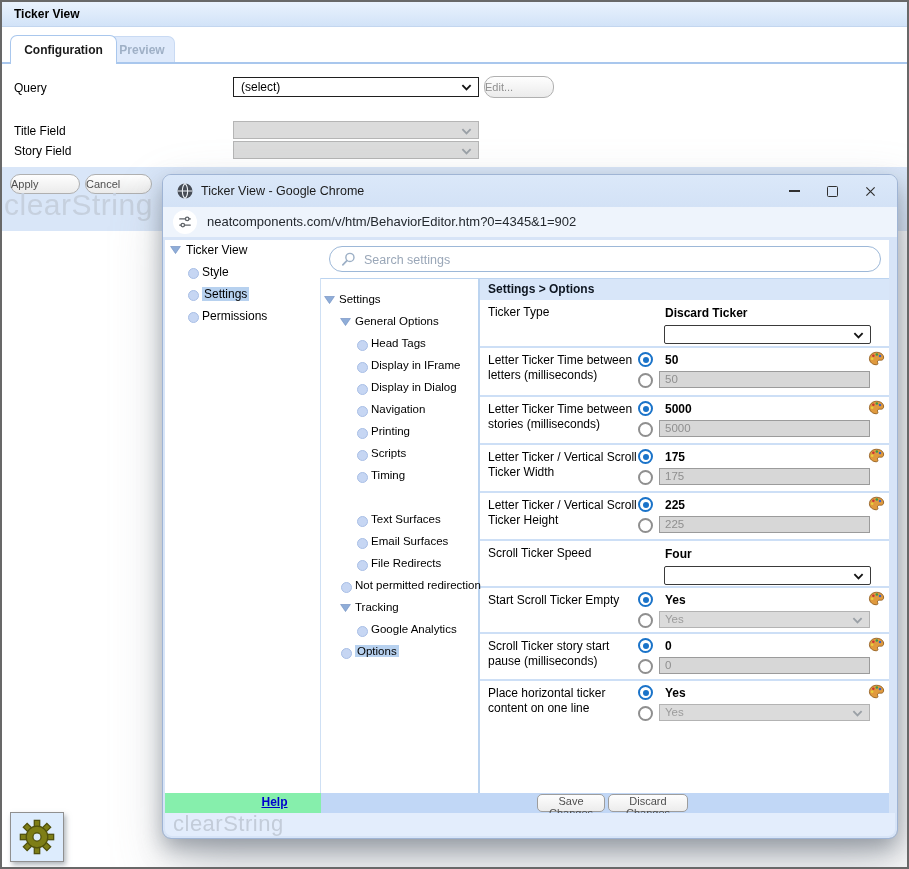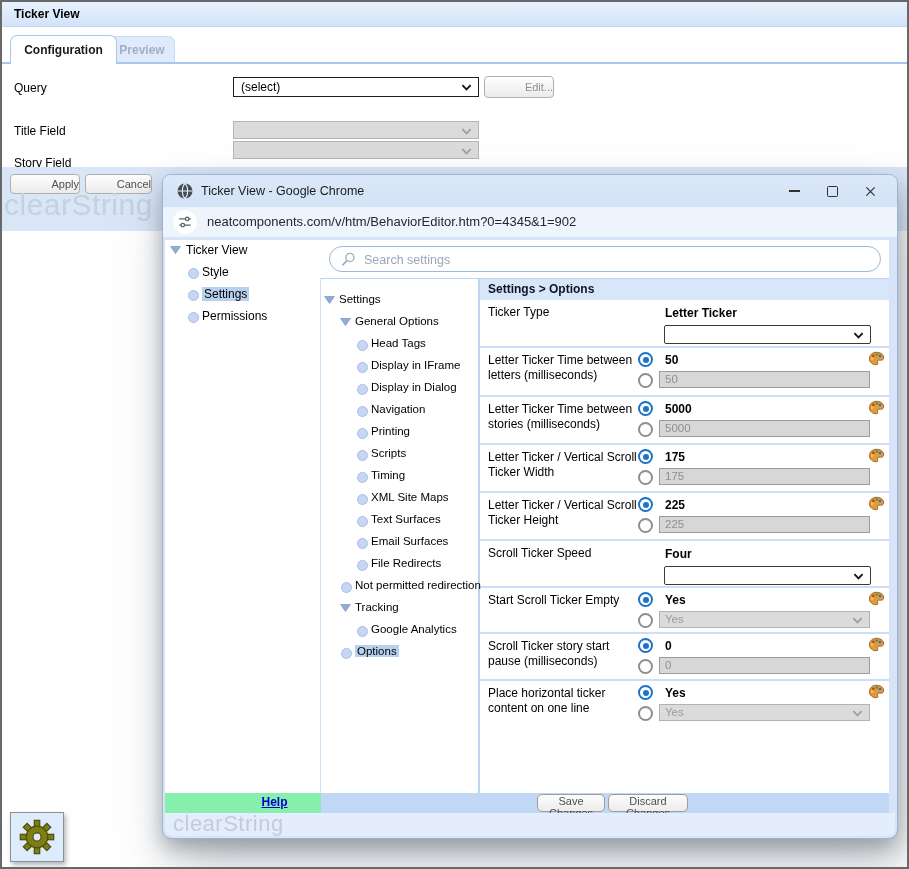--- a/index.html
+++ b/index.html
@@ -10,29 +10,29 @@
   
   #p-titlebar{left:0;top:0;width:100%;height:25px;background:linear-gradient(#e9f2fd,#d2e3f8);
     border-bottom:1px solid #c3d6ef;line-height:25px;padding-left:12px;font-weight:bold;box-sizing:border-box;}
   #tabline{left:0;top:60px;width:100%;height:2px;background:#a9c7ed;}
   .tab{text-align:center;font-weight:bold;border-radius:7px 7px 0 0;box-sizing:border-box;}
   #tab-config{left:8px;top:33px;width:107px;height:29px;background:#fff;border:1px solid #a9c7ed;border-bottom:none;z-index:2;line-height:29px;color:#1a1a1a;}
   #tab-preview{left:107px;top:34px;width:66px;height:26px;background:#dfeafb;border:1px solid #c9daf3;border-bottom:none;line-height:26px;color:#9fb0c6;z-index:1;}
   .flabel{color:#000;}
   #query-label{left:12px;top:79px;}
   #titlefield-label{left:12px;top:122px;}
-  #storyfield-label{left:12px;top:142px;margin-top:12px;}
+  #storyfield-label{left:12px;top:142px;}
   .dd{box-sizing:border-box;background:#fff;border:1px solid #1f1f1f;padding-left:7px;}
   #query-select{left:231px;top:75px;width:246px;height:20px;line-height:18px;}
   .dd-dis{box-sizing:border-box;background:#dbdbdb;border:1px solid #b5b5b5;}
   #tf-select{left:231px;top:119px;width:246px;height:18px;}
   #sf-select{left:231px;top:139px;width:246px;height:18px;}
   .chev{position:absolute;right:6px;top:6px;line-height:0;}
-  .btn{box-sizing:border-box;border:1px solid #b0b0b0;border-radius:4px;background:linear-gradient(#fefefe,#ebebeb);
-    font-family:"Liberation Sans",sans-serif;font-size:11px;color:#4f4f4f;text-align:right;padding:0;}
+  .btn{box-sizing:border-box;border:1px solid #b0b0b0;border-radius:10px;background:linear-gradient(#fefefe,#ebebeb);
+    font-family:"Liberation Sans",sans-serif;font-size:11px;color:#4f4f4f;text-align:left;padding:0;}
   #edit-btn{left:482px;top:74px;width:70px;height:22px;color:#909090;}
   #blueband{left:0;top:165px;width:100%;height:64px;background:#d9e6f8;}
   #apply-btn{left:8px;top:172px;width:70px;height:20px;}
   #cancel-btn{left:83px;top:172px;width:67px;height:20px;}
   #wm-top{left:2px;top:186px;font-size:30px;color:#c6d0de;letter-spacing:.5px;}
   #gear-btn{left:8px;top:810px;width:52px;height:48px;background:#ddecfd;border:1px solid #909090;
     box-shadow:2px 3px 5px rgba(110,120,132,.55);display:flex;align-items:center;justify-content:center;z-index:6;}
 
   
   #chrome{left:161px;top:173px;width:734px;height:663px;background:#d7e4f7;border-radius:8px;
@@ -274,24 +274,20 @@
         <span class="tlabel">Printing</span>
       </div>
       <div class="mtrow L2" style="top:166px;">
         <span class="bul"></span>
         <span class="tlabel">Scripts</span>
       </div>
       <div class="mtrow L2" style="top:188px;">
         <span class="bul"></span>
         <span class="tlabel">Timing</span>
       </div>
-      <div class="mtrow L2" style="top:210px;">
-        <span class="bul"></span>
-        <span class="tlabel">XML Site Maps</span>
-      </div>
       <div class="mtrow L2" style="top:232px;">
         <span class="bul"></span>
         <span class="tlabel">Text Surfaces</span>
       </div>
       <div class="mtrow L2" style="top:254px;">
         <span class="bul"></span>
         <span class="tlabel">Email Surfaces</span>
       </div>
       <div class="mtrow L2" style="top:276px;">
         <span class="bul"></span>
@@ -314,21 +310,21 @@
       <div class="mtrow L1b" style="top:364px;">
         <span class="bul"></span>
         <span class="tlabel sel">Options</span>
       </div>
     </div>
 
     <div class="abs" id="opt-header">Settings &gt; Options</div>
 
     <div class="abs orow" id="r1">
       <div class="olab">Ticker Type</div>
-      <div class="rcap">Letter Ticker</div>
+      <div class="rcap">Discard Ticker</div>
       <div class="rselen">
         <span class="chev"><svg width="11" height="7" viewBox="0 0 12 7">
               <path d="M1.5 1 L6 5.5 L10.5 1" fill="none" stroke="#151515" stroke-width="2"></path>
             </svg></span>
       </div>
     </div>
     <div class="abs osep" style="top:171px;"></div>
 
     <div class="abs orow" id="r2">
       <div class="olab">Letter Ticker Time between letters (milliseconds)</div>

